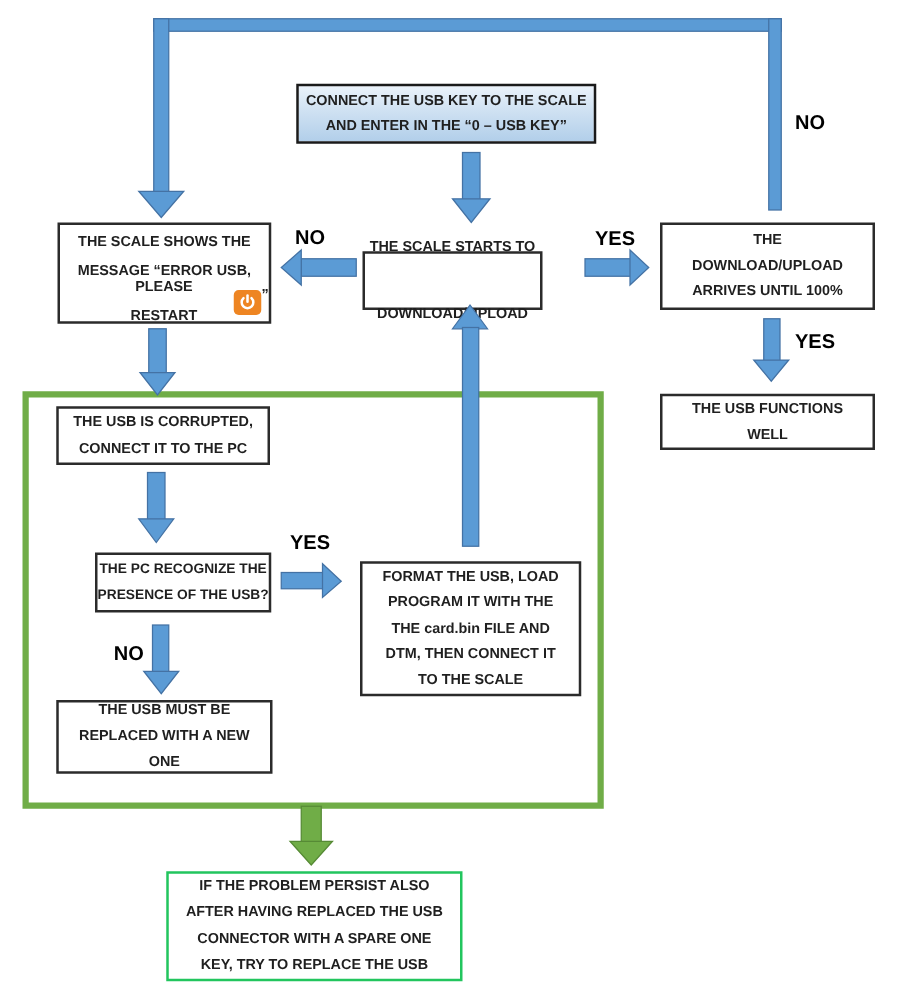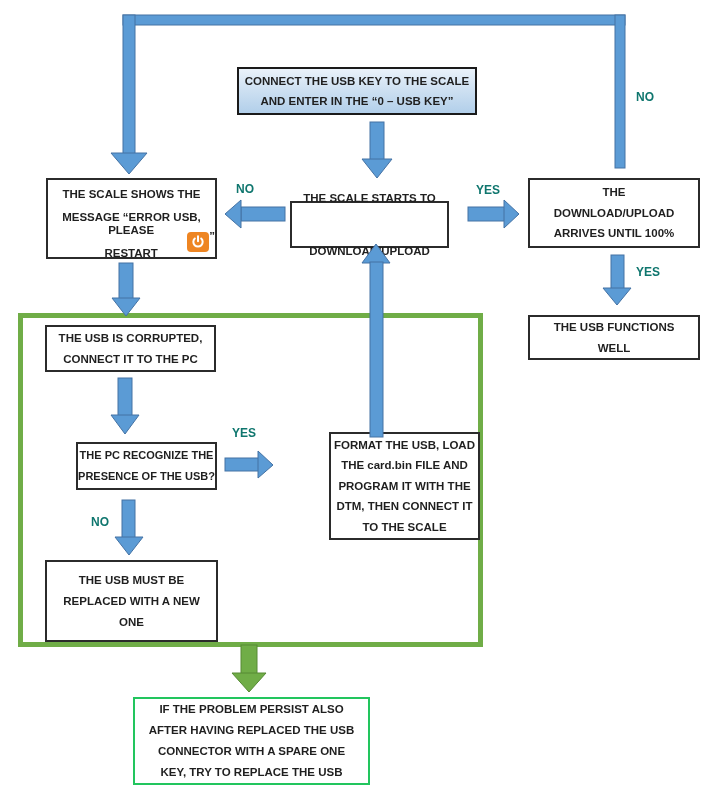--- a/index.html
+++ b/index.html
@@ -16,34 +16,34 @@
     text-align:center;font-weight:bold;color:#1f1f1f;font-size:11.5px;line-height:21px;
     z-index:2;
   }
   .node .tline{white-space:nowrap;}
   #connect-box{
     left:237px;top:67px;width:240px;height:48px;
     background:linear-gradient(180deg,#EAF2FA 0%,#CFE1F2 45%,#B2CFEA 100%);
     border:2px solid #1a1a1a;line-height:20px;
   }
   #shows-box{left:46px;top:178px;width:171px;height:81px;line-height:23px;}
-  #starts-box{left:290px;top:201px;width:159px;height:47px;gap:32px;}
+  #starts-box{left:290px;top:201px;width:144px;height:47px;gap:32px;}
   #arrives-box{left:528px;top:178px;width:172px;height:70px;line-height:20.5px;}
   #functions-box{left:528px;top:315px;width:172px;height:45px;}
   #green-region{
     position:absolute;left:18px;top:313px;width:465px;height:334px;
     box-sizing:border-box;border:5px solid #70AD47;z-index:1;
   }
   #corrupted-box{left:45px;top:325px;width:171px;height:47px;}
   #recognize-box{left:76px;top:442px;width:141px;height:48px;font-size:11px;}
-  #format-box{left:288px;top:432px;width:151px;height:108px;line-height:20.5px;margin-left:41px;}
-  #replace-box{left:45px;top:560px;width:173px;height:82px;}
+  #format-box{left:288px;top:449px;width:177px;height:108px;line-height:20.5px;}
+  #replace-box{left:45px;top:560px;width:173px;height:59px;}
   #persist-box{left:133px;top:697px;width:237px;height:88px;border:2px solid #22c55e;line-height:21px;}
   .label{
-    position:absolute;font-weight:bold;font-size:12px;color:#0f766e;z-index:4;
+    position:absolute;font-weight:bold;font-size:16px;color:#000000;z-index:4;
     white-space:nowrap;
   }
   #lbl-no-top{left:636px;top:90px;}
   #lbl-no-error{left:236px;top:182px;}
   #lbl-yes-download{left:476px;top:183px;}
   #lbl-yes-complete{left:636px;top:265px;}
   #lbl-yes-recognized{left:232px;top:426px;}
   #lbl-no-recognized{left:91px;top:515px;}
   .restart-line{display:flex;align-items:center;justify-content:center;height:26px;margin-left:32px;}
   .power-badge{
@@ -149,22 +149,22 @@
       <div class="tline">PRESENCE OF THE USB?</div>
     </div>
 
   <div class="node" id="corrupted-box">
       <div class="tline">THE USB IS CORRUPTED,</div>
       <div class="tline">CONNECT IT TO THE PC</div>
     </div>
 
   <div class="node" id="format-box">
       <div class="tline">FORMAT THE USB, LOAD</div>
+      <div class="tline">PROGRAM IT WITH THE</div>
       <div class="tline">THE card.bin FILE AND</div>
-      <div class="tline">PROGRAM IT WITH THE</div>
       <div class="tline">DTM, THEN CONNECT IT</div>
       <div class="tline">TO THE SCALE</div>
     </div>
 
   <div class="node" id="replace-box">
       <div class="tline">THE USB MUST BE</div>
       <div class="tline">REPLACED WITH A NEW</div>
       <div class="tline">ONE</div>
     </div>
 

